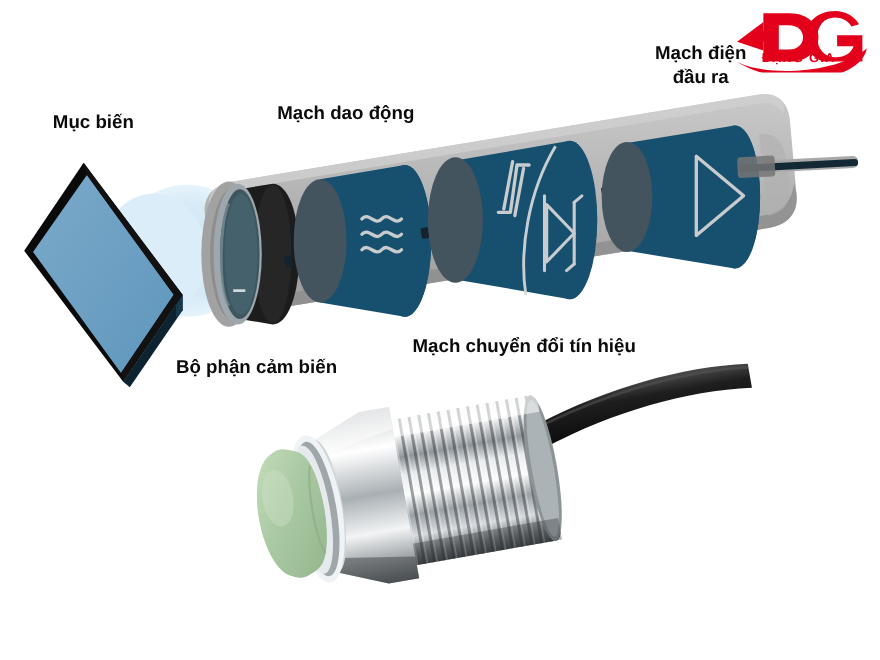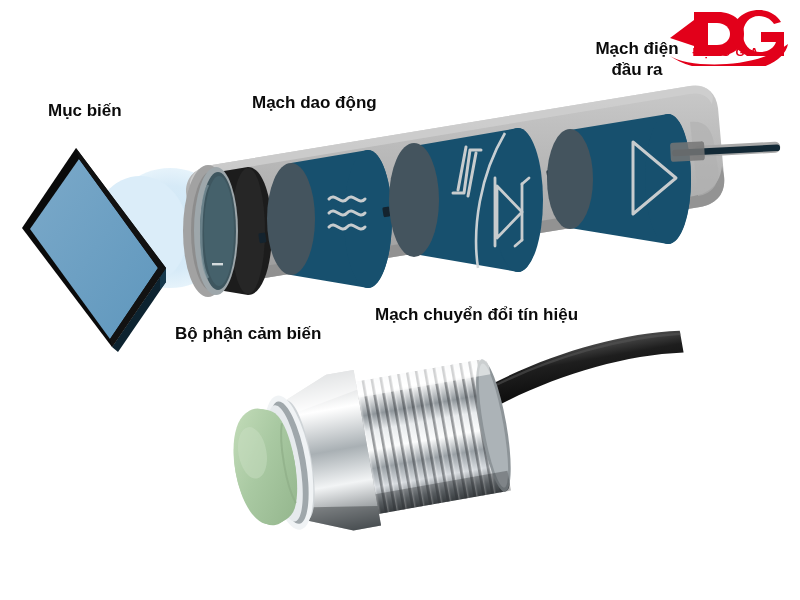--- a/index.html
+++ b/index.html
@@ -18,21 +18,21 @@
     font-weight:700;
     font-size:17px;
     line-height:21px;
     white-space:nowrap;
     letter-spacing:0px;
   }
   #lbl-target{left:48px;  top:100px;}
   #lbl-osc{   left:252px; top:92px;}
   #lbl-out{   left:578px; top:38px; text-align:center; white-space:normal; width:118px;}
   #lbl-sig{   left:375px; top:281px;margin-top:23px;}
-  #lbl-sense{ left:175px; top:323px;text-align:right;}
+  #lbl-sense{ left:160px; top:323px;text-align:right;}
 
   svg.art{position:absolute;left:0;top:0;width:800px;height:600px;}
 
   
   #logo{position:absolute;right:8px;top:4px;width:128px;height:62px;}
 </style>
 </head>
 <body>
 
 <div id="stage">

